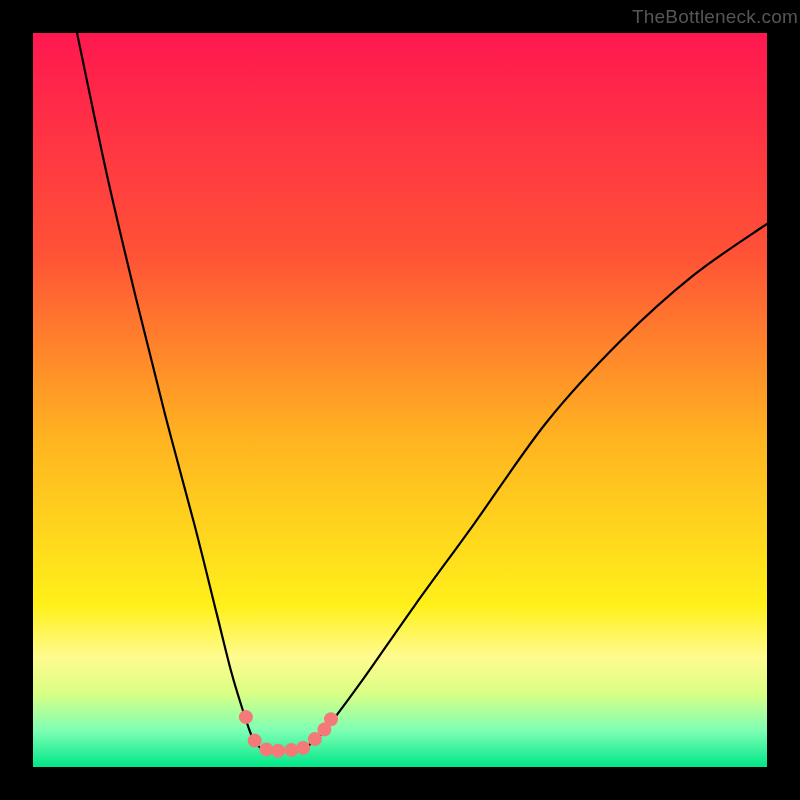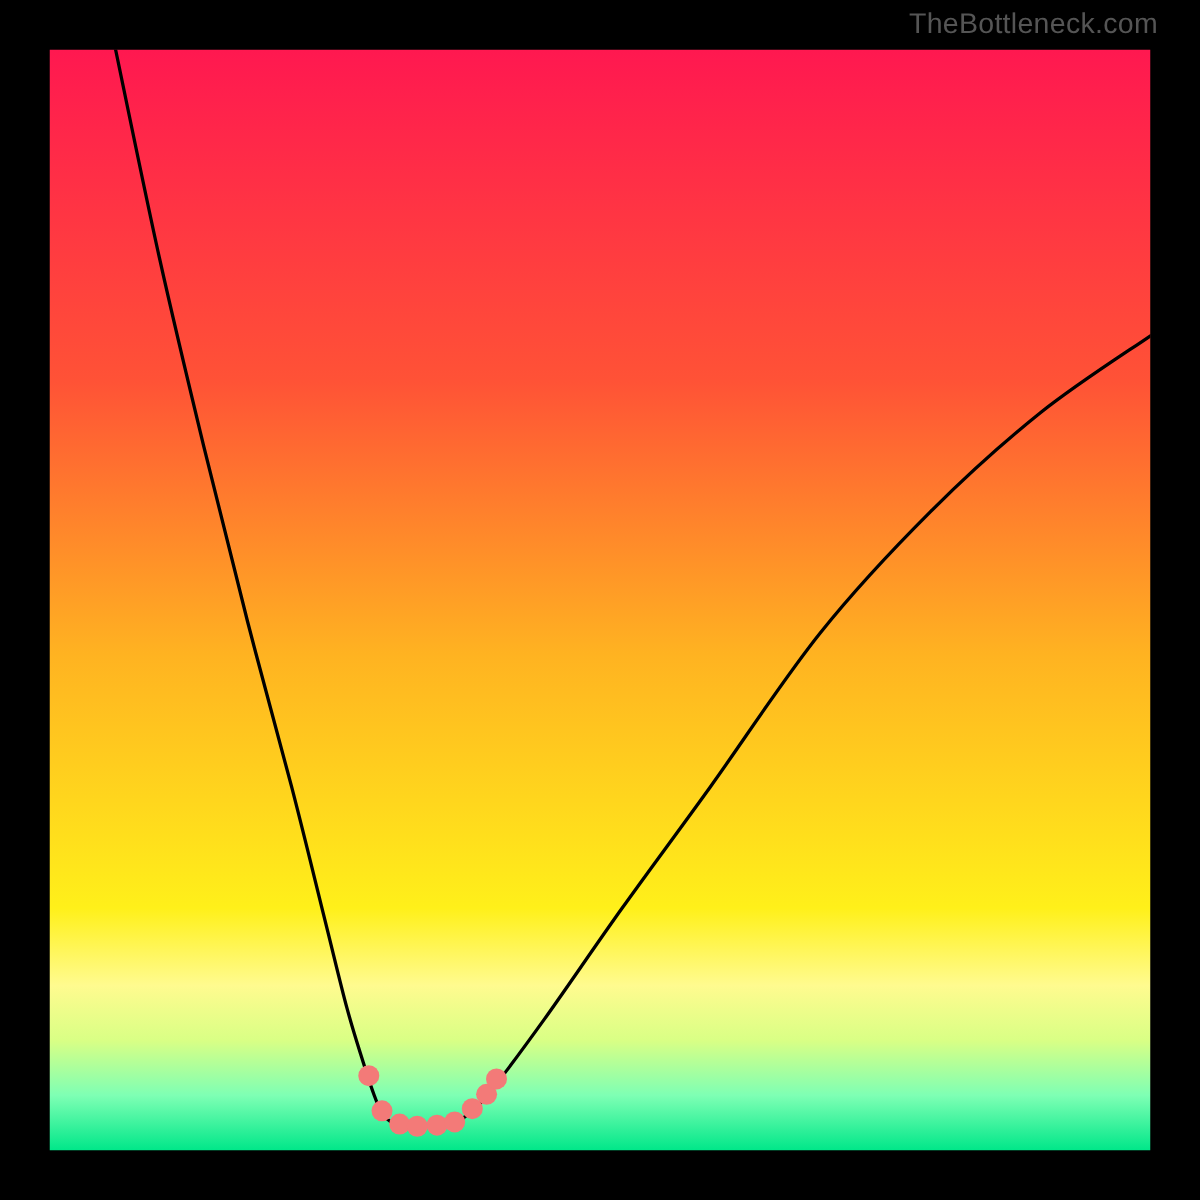--- a/index.html
+++ b/index.html
@@ -8,21 +8,21 @@
     width: 800px;
     height: 800px;
     background: #000;
     position: relative;
     overflow: hidden;
     font-family: Arial, Helvetica, sans-serif;
   }
   .watermark {
     position: absolute;
     top: 6px;
-    right: 28px;
+    right: 2px;
     color: #555;
     font-size: 19px;
     letter-spacing: 0.2px;
     z-index: 10;
   }
   .plot-area {
     position: absolute;
     left: 33px;
     top: 33px;
     width: 734px;

